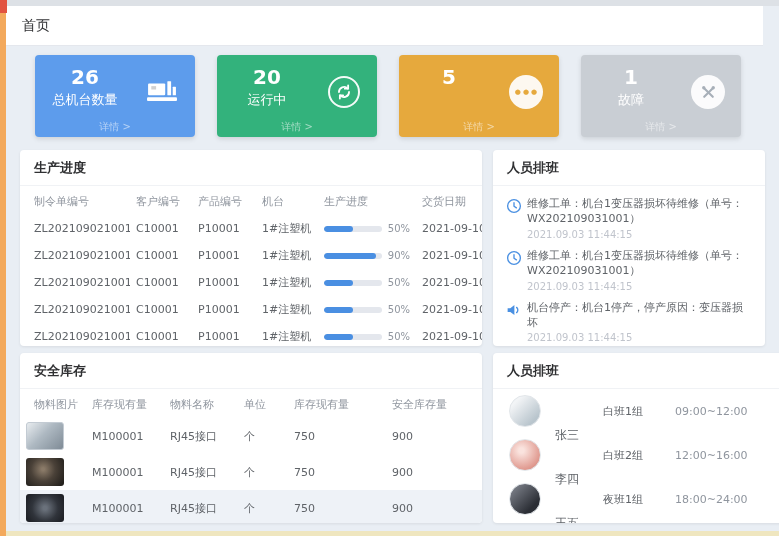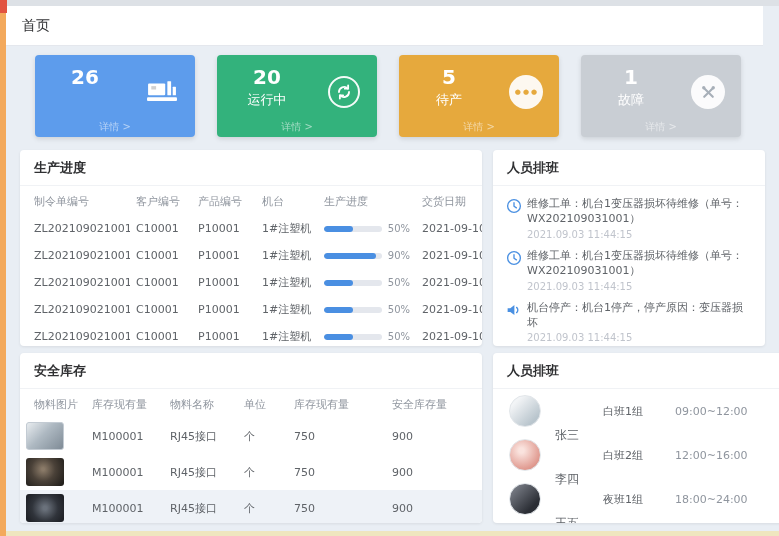--- a/index.html
+++ b/index.html
@@ -94,20 +94,21 @@
 <div class="edge-bottom"></div>
 
 <div class="header">
   <span class="tab">首页</span>
 </div>
 
 <div class="cards">
     <div class="card" style="background: rgb(93, 156, 236);">
       <div class="card-main">
         <div class="card-num">26</div>
+        <div class="card-label">总机台数量</div>
       </div>
       <div class="card-icon">
         <svg viewBox="0 0 28 22" width="30" height="26" fill="#fff">
           <rect x="1" y="3" width="16" height="11" rx="1"></rect>
           <rect x="4" y="5.5" width="4.5" height="3.2" fill="rgba(0,0,0,0.18)"></rect>
           <rect x="19" y="1" width="3.5" height="13" rx="0.5"></rect>
           <rect x="24" y="6" width="3" height="8" rx="0.5"></rect>
           <rect x="0" y="16" width="28" height="3.5" rx="1"></rect>
         </svg>
       </div>
@@ -126,21 +127,20 @@
             <path d="M16.5 4.8v3.6h-3.6"></path>
             <path d="M7.5 19.2v-3.6h3.6"></path>
           </svg>
         </span>
       </div>
       <div class="card-detail">详情 &gt;</div>
     </div>
     <div class="card" style="background: rgb(230, 169, 61);">
       <div class="card-main">
         <div class="card-num">5</div>
-        <div class="card-label">待产</div>
       </div>
       <div class="card-icon">
         <span class="fillc">
           <span class="dots" style="color:#e6a93d">●●●</span>
         </span>
       </div>
       <div class="card-detail">详情 &gt;</div>
     </div>
     <div class="card" style="background: rgb(201, 206, 212);">
       <div class="card-main">

